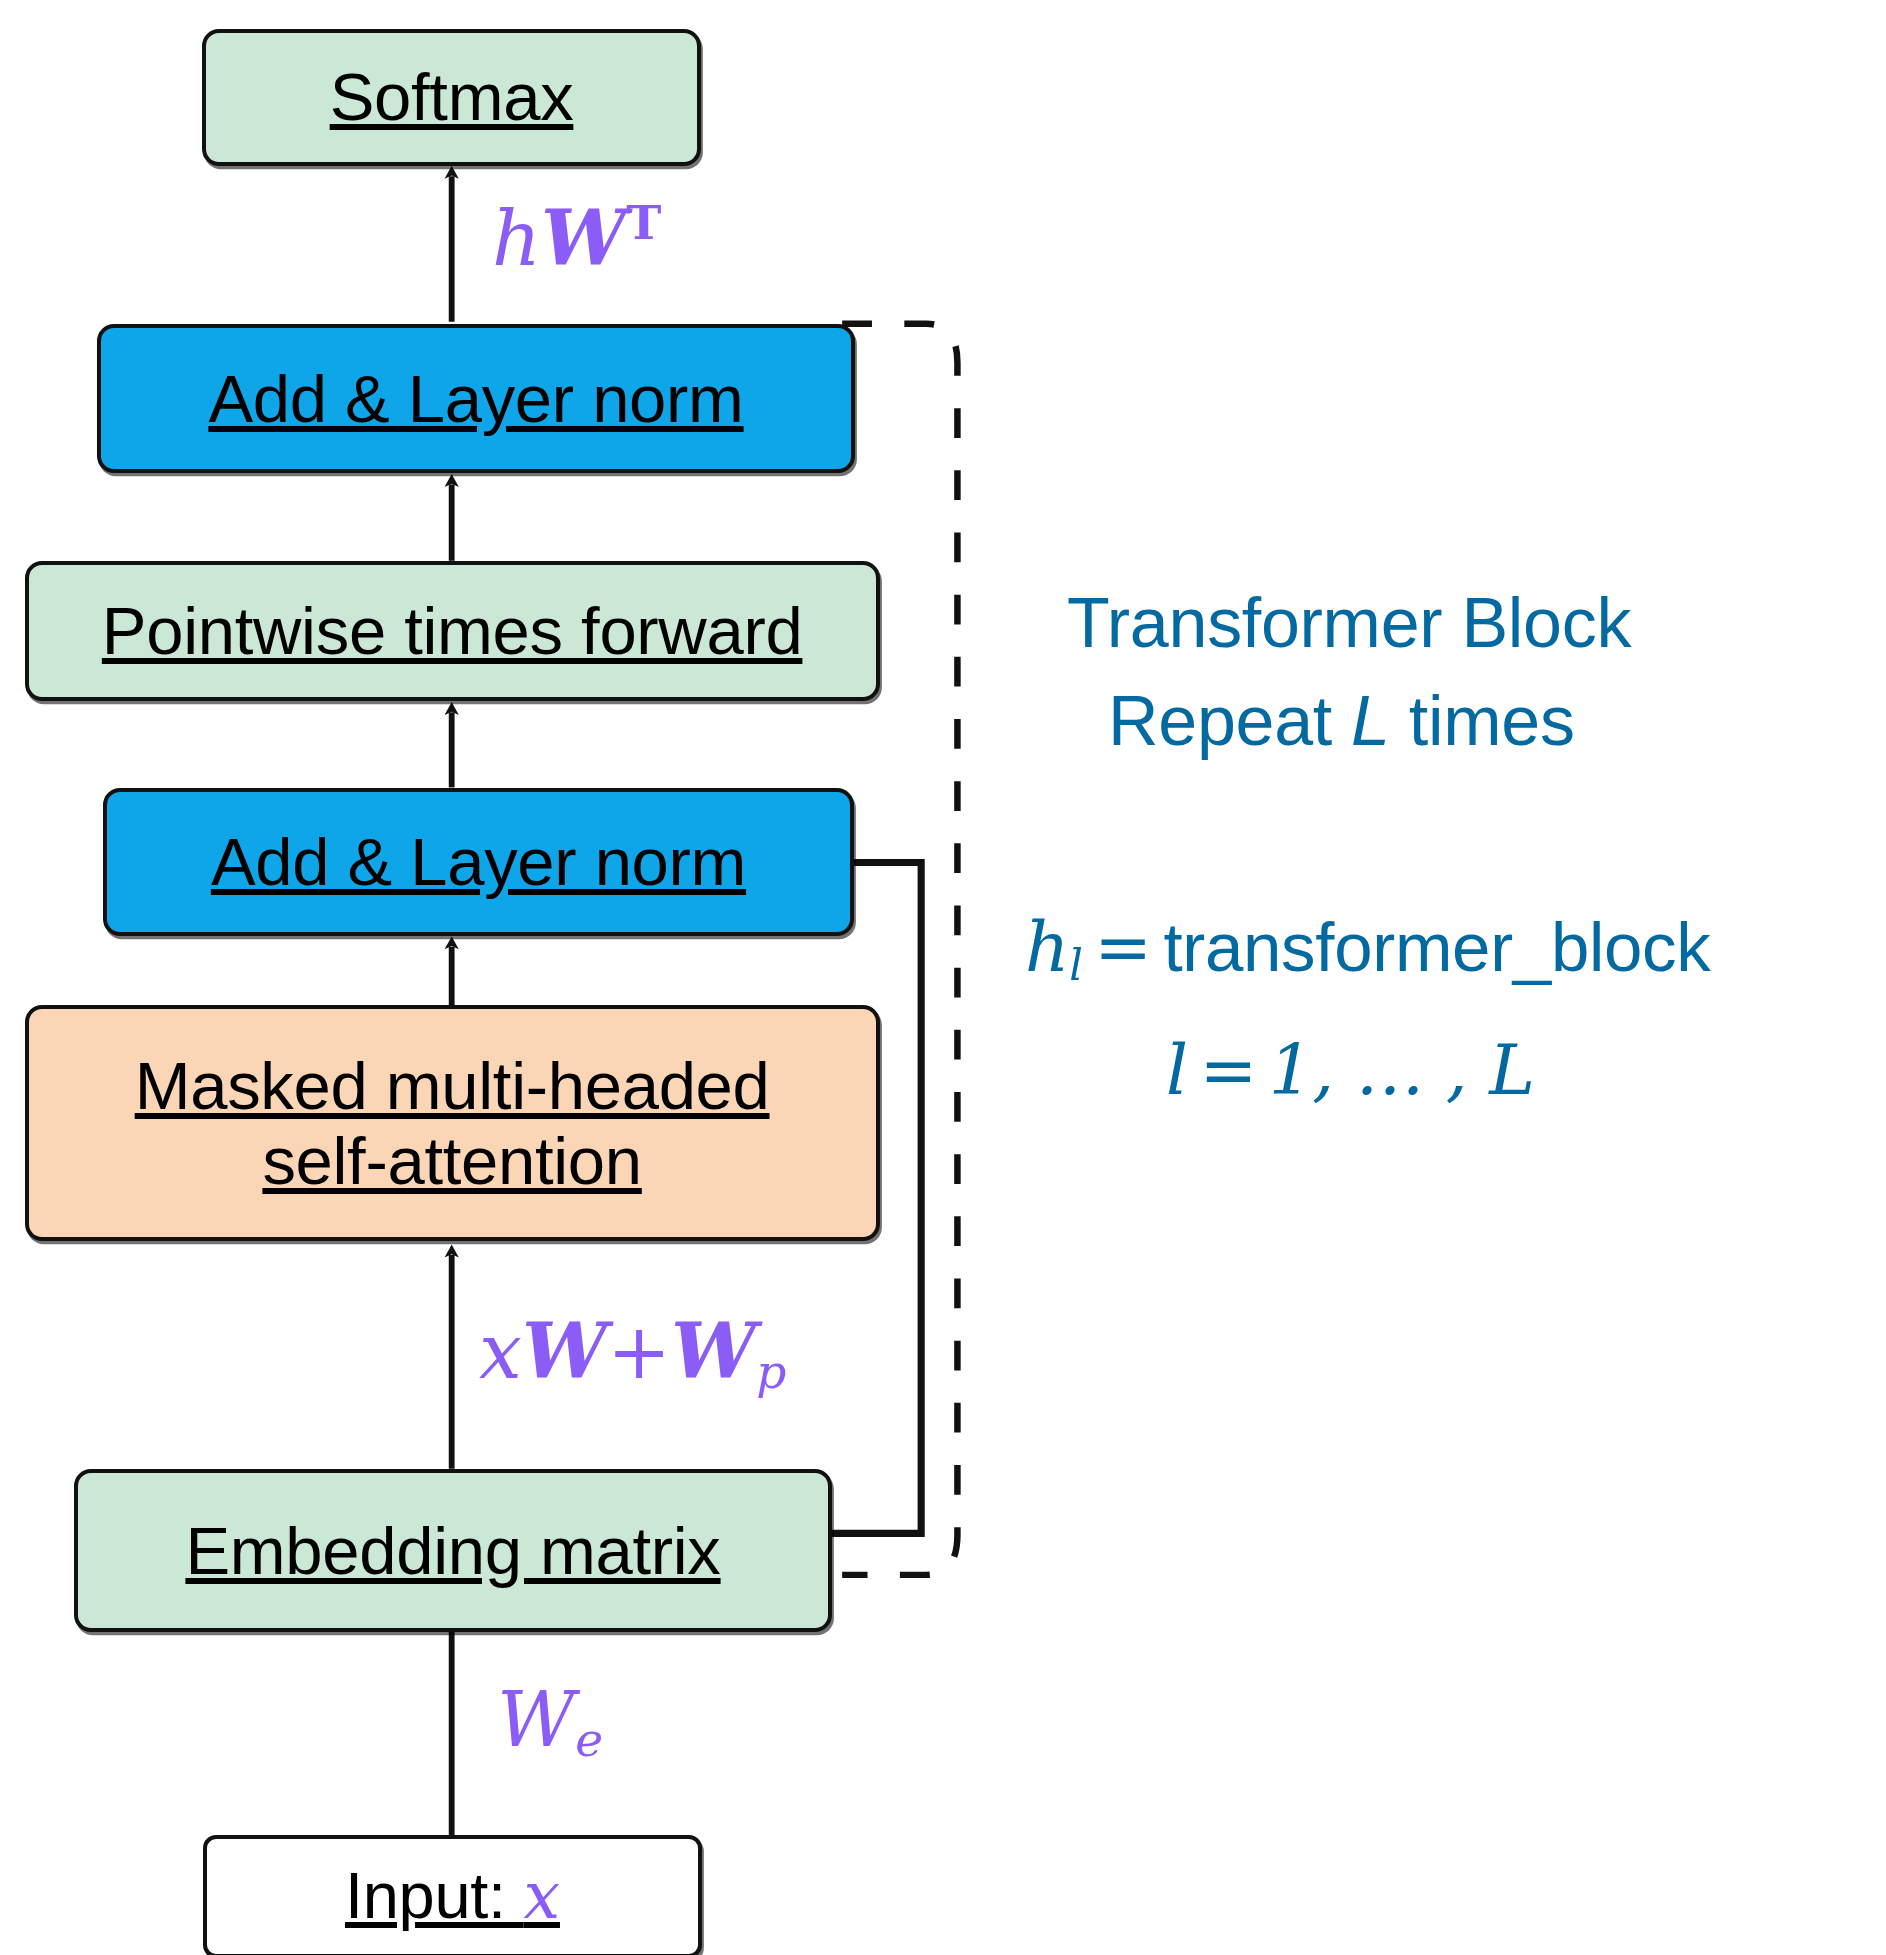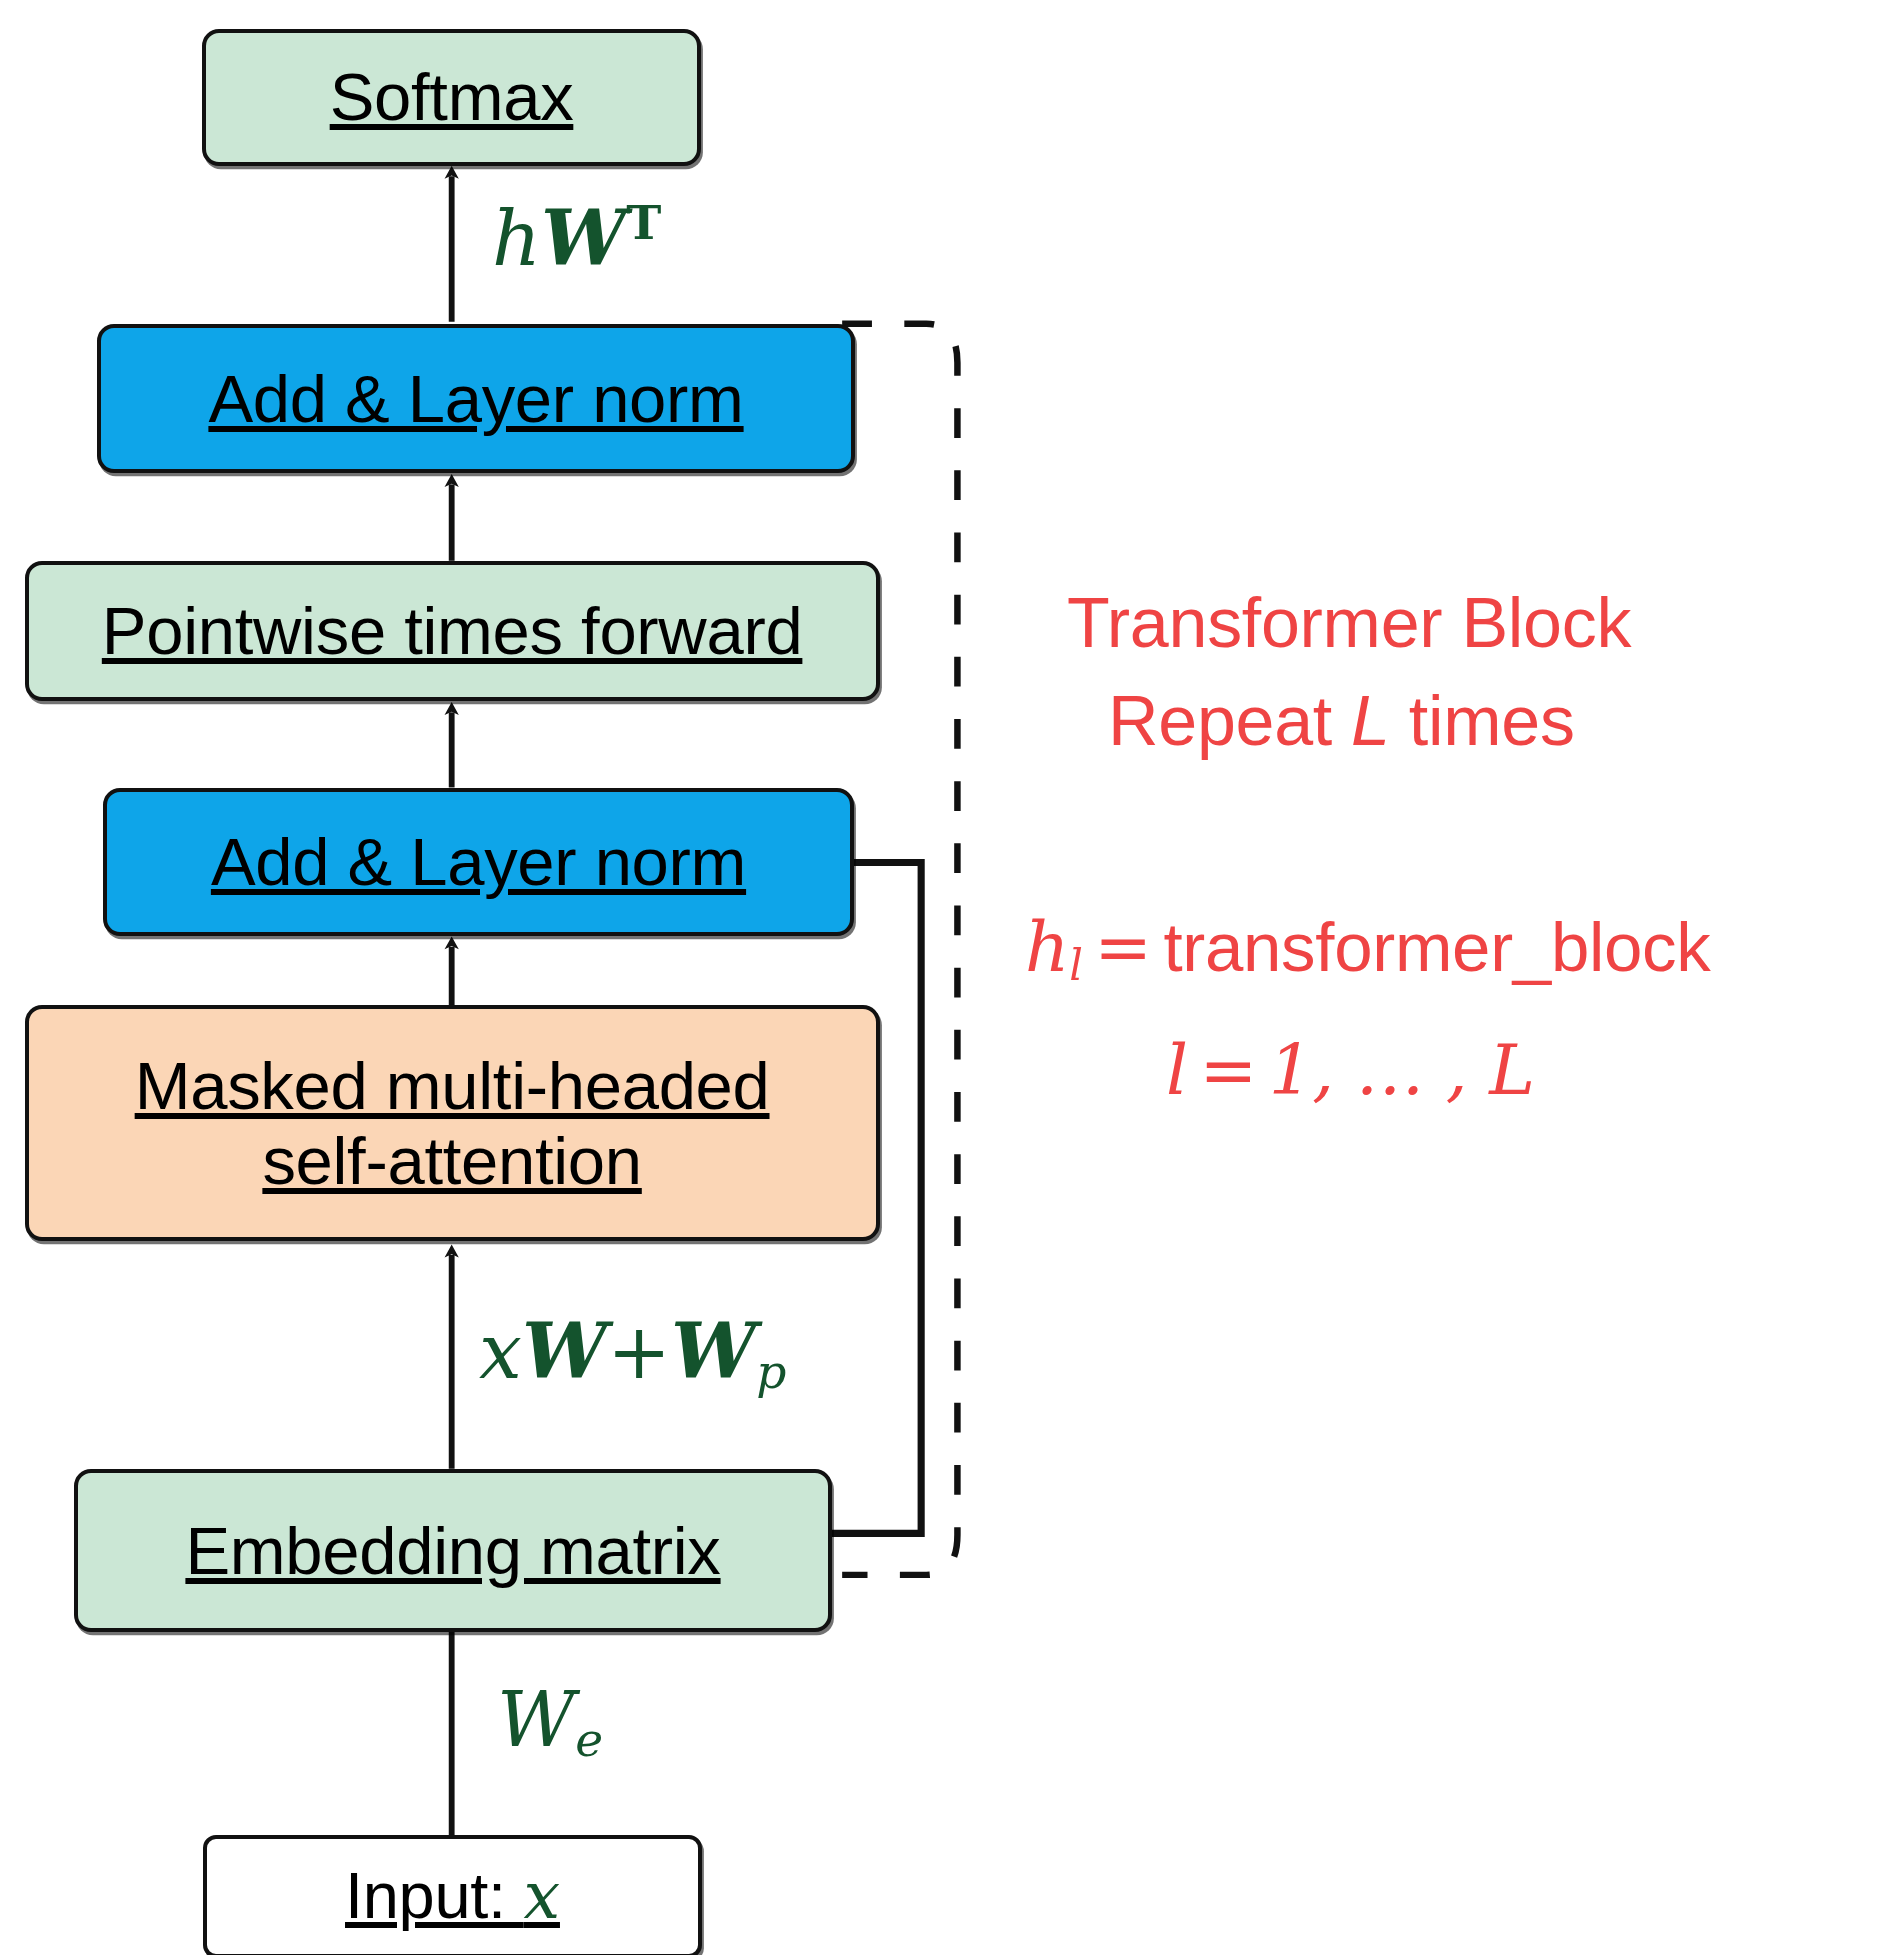--- a/index.html
+++ b/index.html
@@ -79,36 +79,36 @@
   #node-input {
     left: 203px;  top: 1835px; width: 499px;  height: 123px;
     font-size: 65px;
     border-radius: 13px;
   }
 
   
   .math {
     position: absolute;
     font-family: "DejaVu Serif", "Liberation Serif", serif;
-    color: #14532d;
+    color: #8b5cf6;
     white-space: nowrap;
   }
   .math .it { font-style: italic; }
   .math .up { font-style: normal; }
   .math sup { font-size: 0.62em; vertical-align: super; font-style: normal; font-weight: bold;}
   .math sub { font-size: 0.62em; vertical-align: -0.22em; font-style: italic; }
 
   #label-hwt   { left: 492px;  top: 194px;  font-size: 76px; }
   #label-xwwp  { left: 479px;  top: 1307px; font-size: 76px; }
   #label-we    { left: 497px;  top: 1675px; font-size: 76px; }
 
   .side-text {
     position: absolute;
     font-family: "Liberation Sans", sans-serif;
-    color: #ef4444;
+    color: #0369a1;
     white-space: nowrap;
     letter-spacing: -0.3px;
   }
   #side-title-1 { left: 1067px; top: 583px;  font-size: 70px; }
   #side-title-2 { left: 1108px; top: 681px; font-size: 70px; }
 
   #side-eq-1 {
     left: 997px; top: 907px; font-size: 69px;
     font-family: "Liberation Sans", sans-serif;
   }

